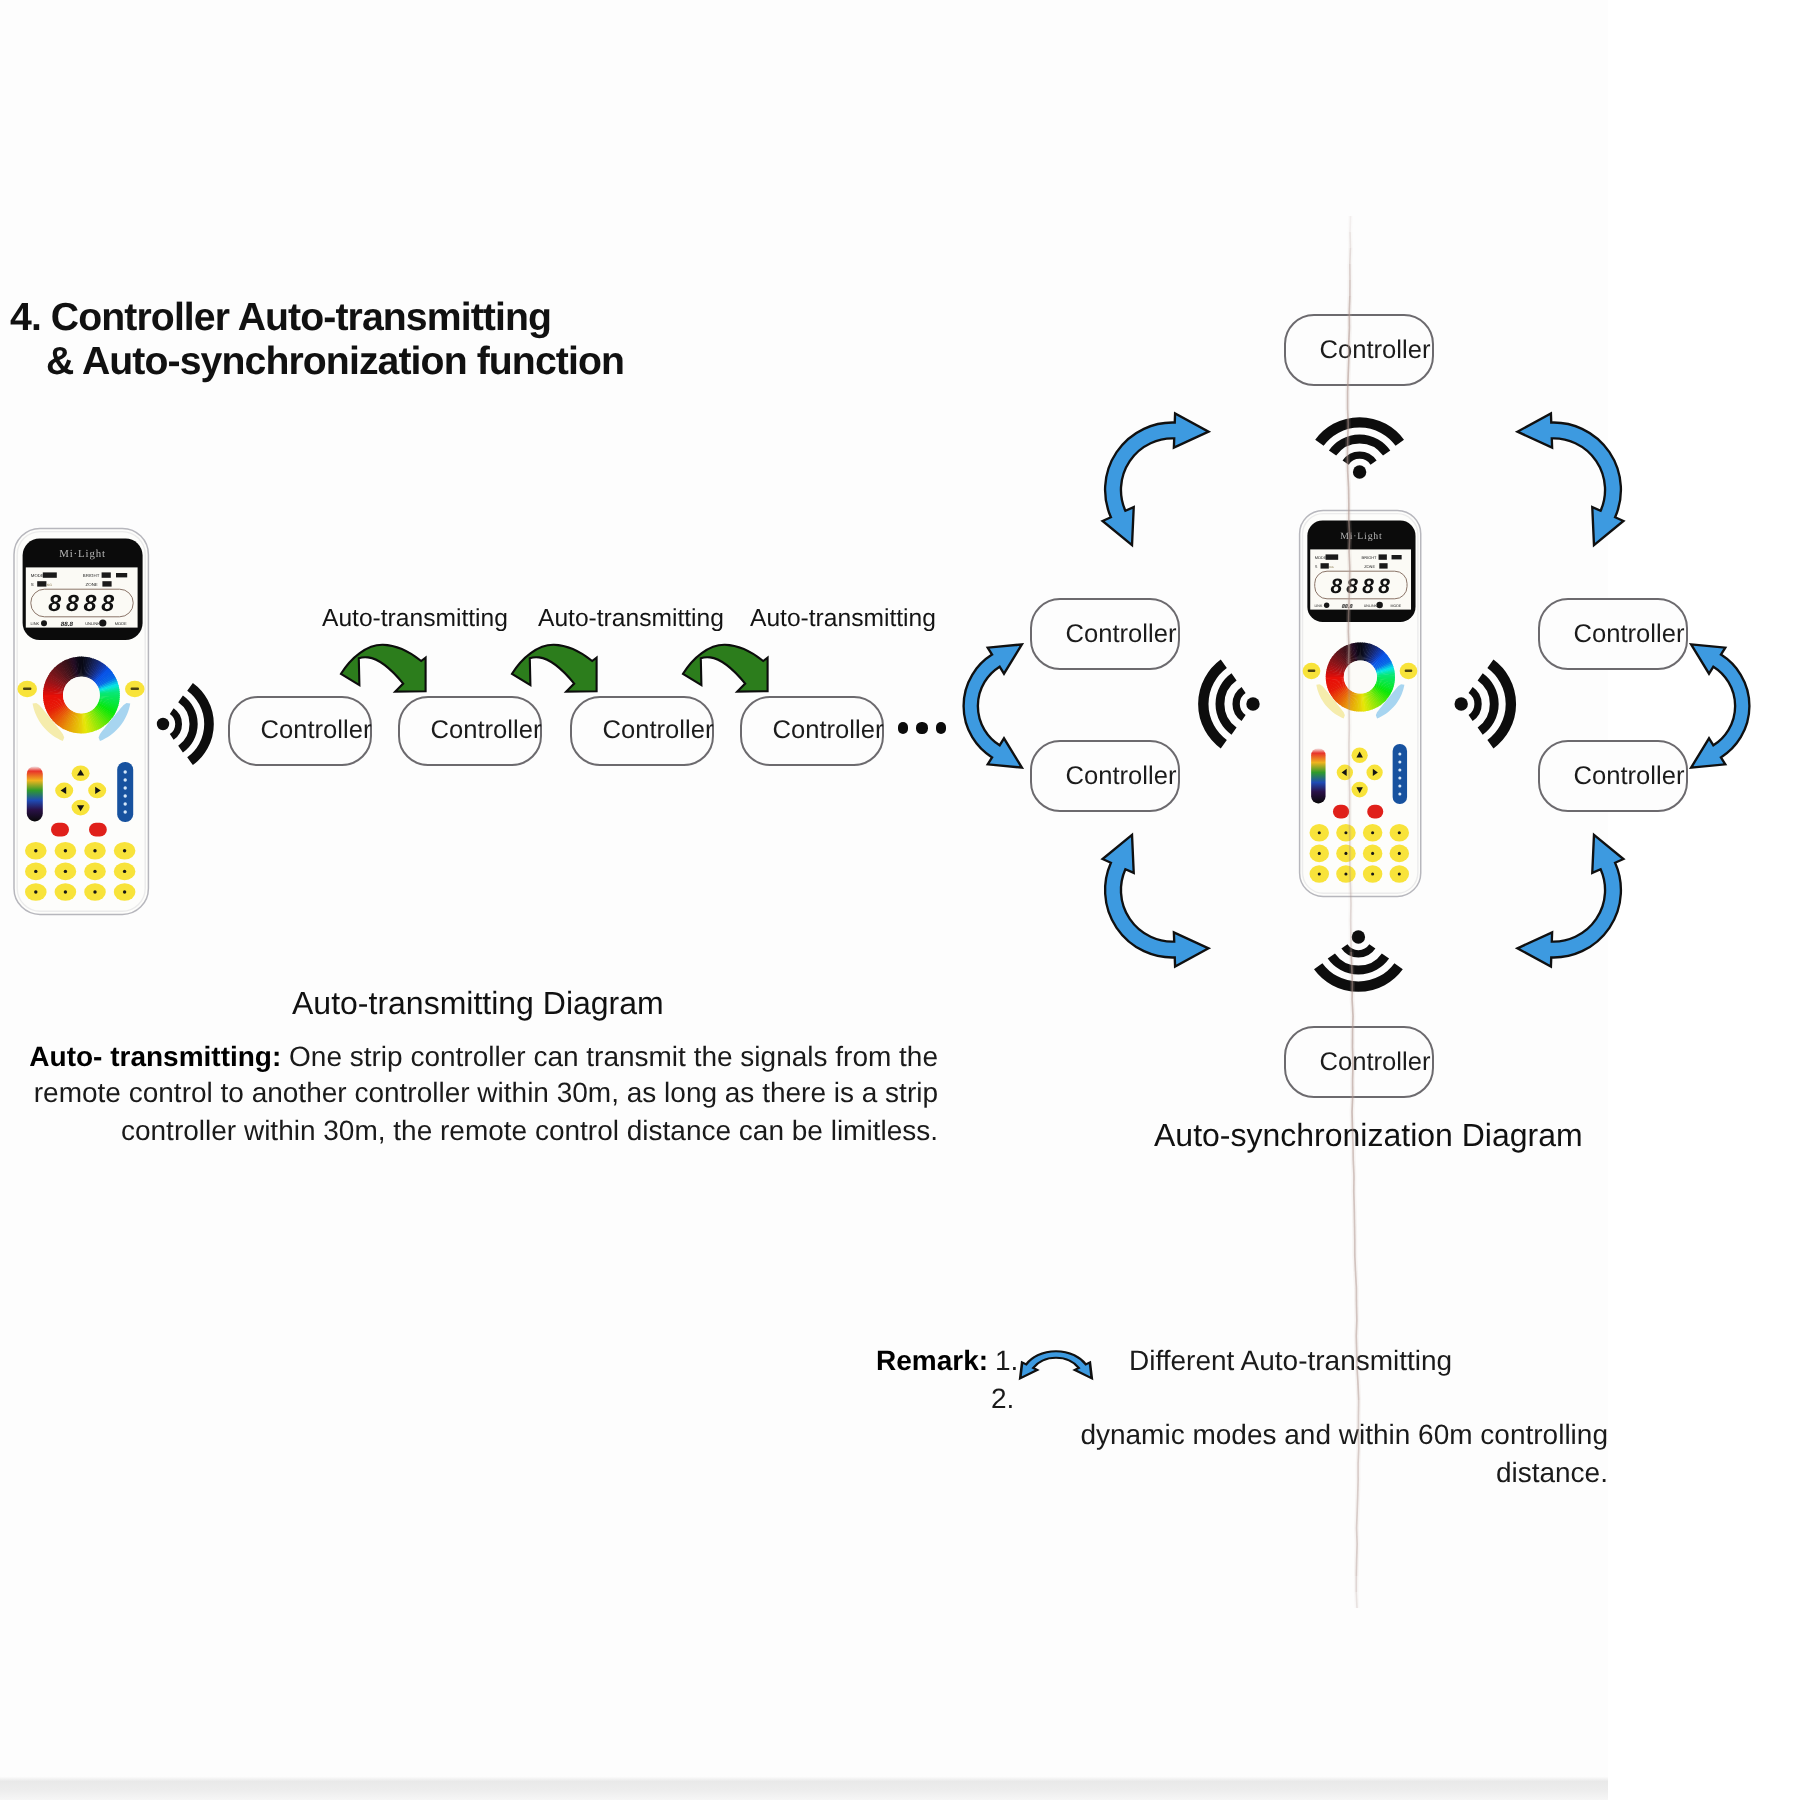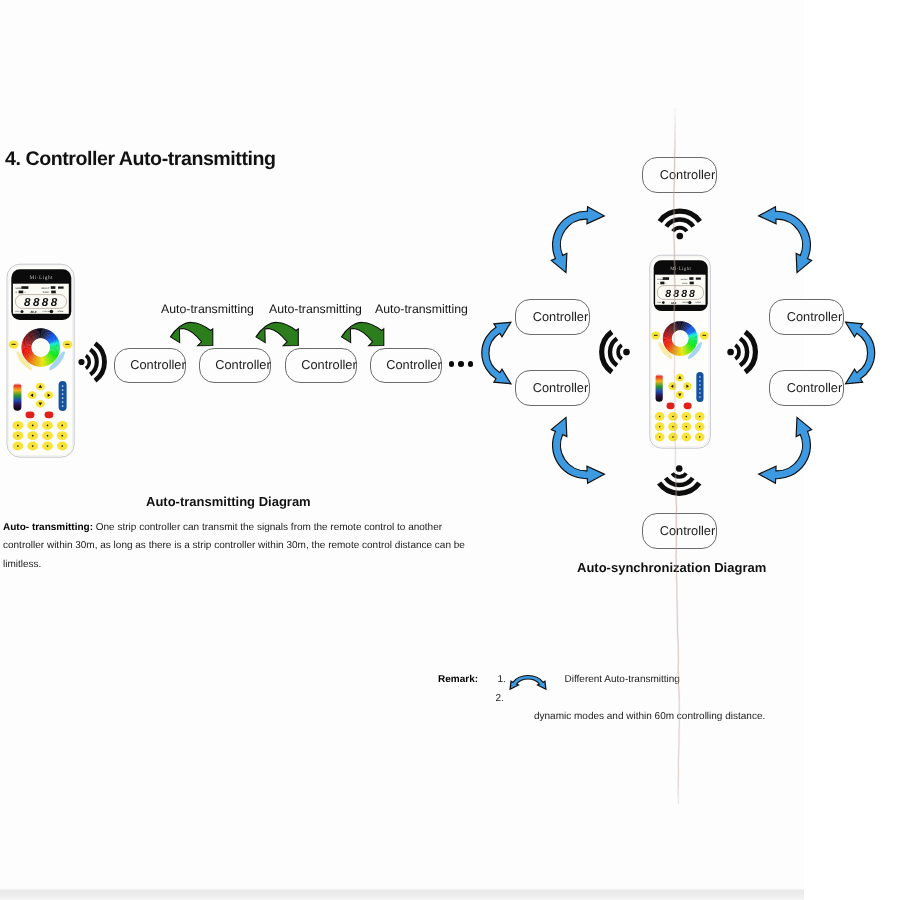--- a/index.html
+++ b/index.html
@@ -8,39 +8,40 @@
   svg text{-webkit-font-smoothing:antialiased;}
   body{width:900px;height:900px;overflow:hidden;
        font-family:"Liberation Sans",sans-serif;color:#111;}
   #page{position:relative;width:804px;height:900px;background:#fefefe;}
   .abs{position:absolute;}
   .paper{position:absolute;inset:0;background:#fdfdfd;}
   .bottomband{position:absolute;left:0;right:0;bottom:0;height:12px;
           background:linear-gradient(to bottom,#ffffff 0%,#e9e9e9 22%,#ededed 60%,#f6f6f6 100%);}
   .heading{position:absolute;font-weight:bold;font-size:19.6px;letter-spacing:-0.45px;
            color:#111;white-space:pre;}
-  .diagcap{position:absolute;font-weight:bold;font-size:13px;color:#111;white-space:nowrap;}
-  .body{position:absolute;font-size:10px;line-height:18.7px;color:#1a1a1a;white-space:normal;}
+  .diagcap{position:absolute;font-weight:normal;font-size:16px;color:#111;white-space:nowrap;}
+  .body{position:absolute;font-size:14px;line-height:18.7px;color:#1a1a1a;white-space:normal;text-align:right;}
   .body b{font-weight:bold;color:#000;}
     .arrowlabel{position:absolute;font-size:12.3px;color:#141414;white-space:nowrap;margin-left:37px;}
   .boxlabel{font-size:12.8px;color:#1b1b1b;line-height:1;}
   .ctrl{position:absolute;border:1.1px solid #6c6a6e;border-radius:15px;
         background:#fdfdfd;display:flex;align-items:center;justify-content:center;
         box-sizing:border-box;padding-left:16px;}
   .dots{position:absolute;display:flex;gap:3.9px;align-items:center;}
   .dots i{display:block;width:5.5px;height:5.5px;border-radius:50%;background:#0b0b0b;}
   svg{display:block;overflow:visible;}
 </style>
 </head>
 <body>
 
 <div id="page">
     <div class="paper"></div>
     <div class="bottomband"></div>
     <div class="heading" style="left:5px;top:148px">4. Controller Auto-transmitting</div>
+    <div class="heading" style="left:23px;top:170px">&amp; Auto-synchronization function</div>
     <svg class="abs" style="left:5.0px;top:262.0px" width="71.0" height="197.0" viewBox="0 0 71.0 197.0">
       <rect x="2.00" y="2.20" width="67.20" height="193.00" rx="13.00" ry="13.00" fill="#fdfdfb" stroke="#b7b7bd" stroke-width="0.75"></rect>
       <rect x="3.60" y="3.80" width="64.00" height="189.80" rx="11.50" ry="11.50" fill="none" stroke="#ececec" stroke-width="0.7"></rect>
       <rect x="6.30" y="7.20" width="60.00" height="50.80" rx="8.50" ry="8.50" fill="#0b0b0b"></rect>
       <text x="36.30" y="16.50" text-anchor="middle" font-family="Liberation Serif, serif" font-size="5.40" fill="#b9b9b9" letter-spacing="0.45">Mi·Light</text>
       <rect x="7.90" y="21.70" width="55.90" height="30.10" fill="#fbfaf5"></rect>
       <g font-family="Liberation Sans, sans-serif" fill="#1b1b1b">
         <text x="10.40" y="26.60" font-size="2.20">MODE</text>
         <rect x="16.40" y="24.20" width="7.00" height="2.70" fill="#1a1a1a"></rect>
         <text x="10.40" y="31.00" font-size="2.20">S</text>

